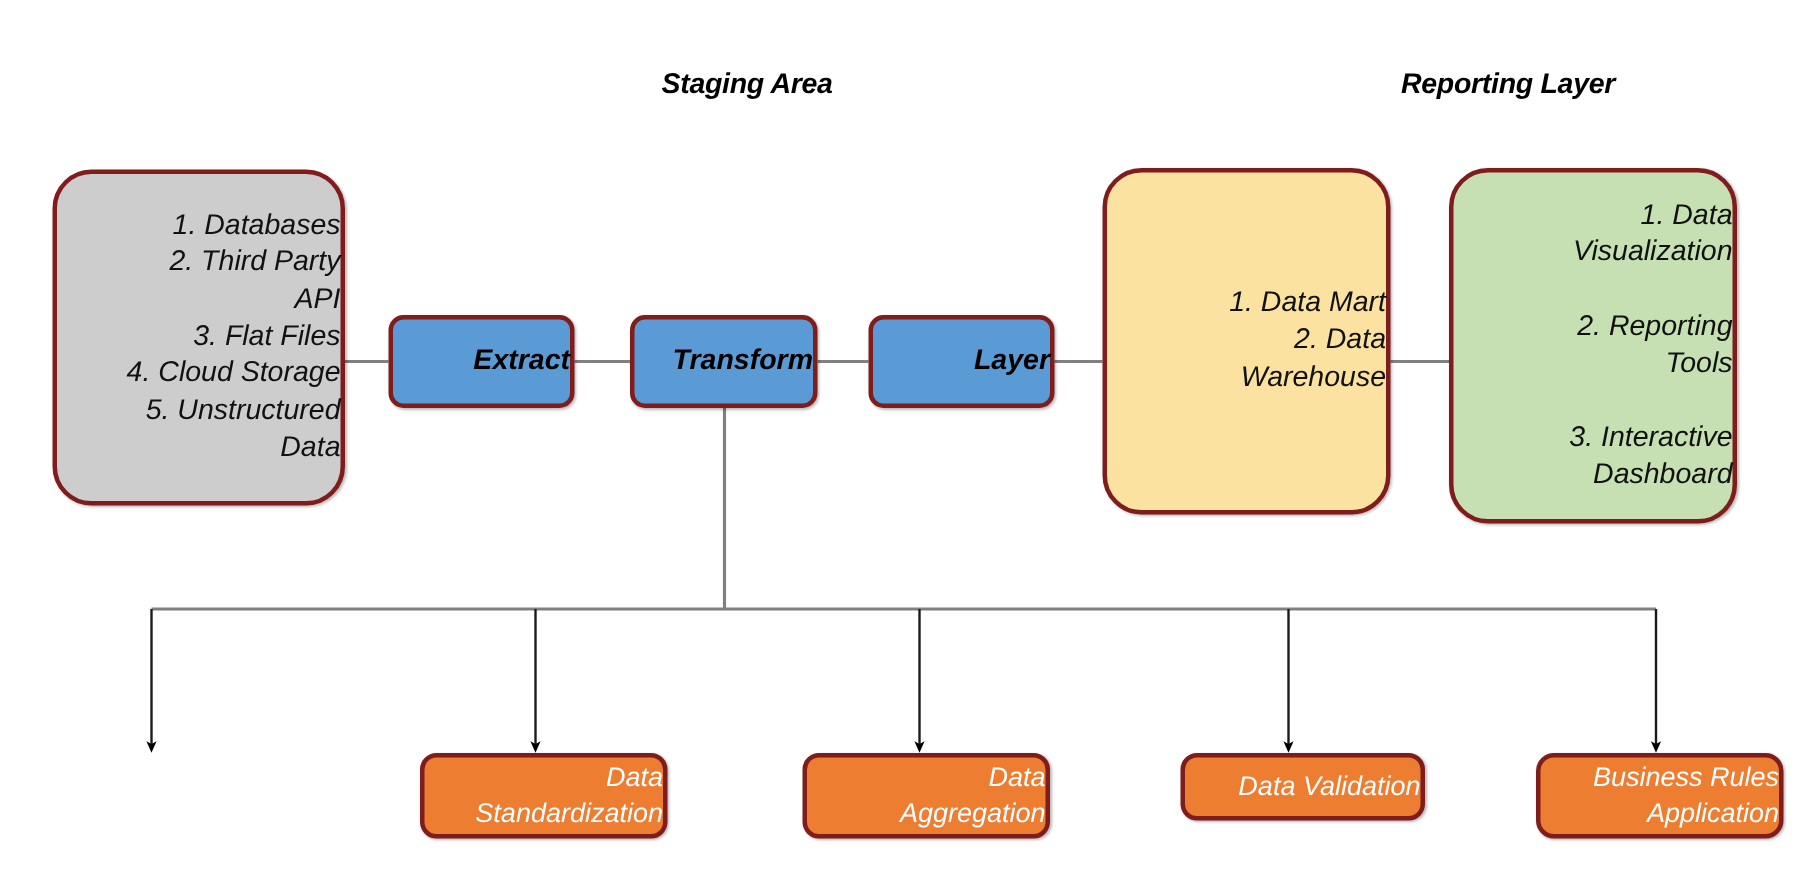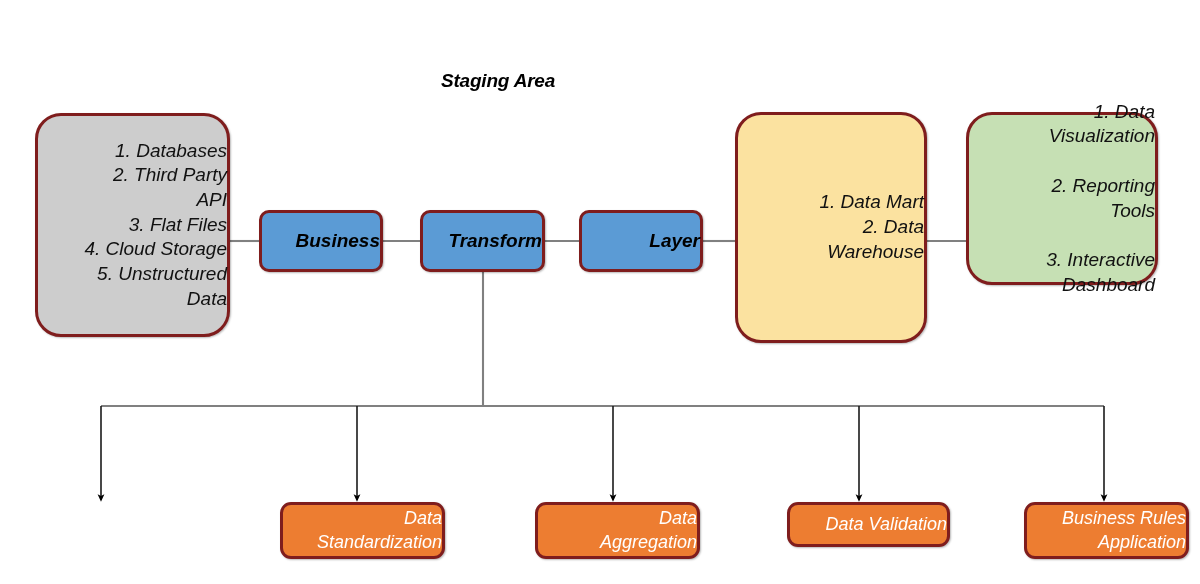--- a/index.html
+++ b/index.html
@@ -101,52 +101,53 @@
     <g stroke="#1a1a1a" stroke-width="1.6" fill="none" marker-end="url(#arrowhead)">
       <line x1="101" y1="406" x2="101" y2="498"></line>
       <line x1="357" y1="406" x2="357" y2="498"></line>
       <line x1="613" y1="406" x2="613" y2="498"></line>
       <line x1="859" y1="406" x2="859" y2="498"></line>
       <line x1="1104" y1="406" x2="1104" y2="498"></line>
     </g>
   </svg>
 
 
-  <div class="layer-title" style="left:441px;top:46px;margin-top:24px;">Staging Area</div>
+  <div class="layer-title" style="left:441px;top:46px;">Staging Area</div>
 
+  <div class="layer-title" style="left:934px;top:46px;">Reporting Layer</div>
 
   <div class="node node-source" style="left:35px;top:113px;width:195px;height:224px;">
     <span class="txt">1. Databases
 2. Third Party
 API
 3. Flat Files
 4. Cloud Storage
 5. Unstructured
 Data</span>
   </div>
 
   <div class="node node-etl" style="left:259px;top:210px;width:124px;height:62px;">
-    <span class="txt">Business</span>
+    <span class="txt">Extract</span>
   </div>
 
   <div class="node node-etl" style="left:420px;top:210px;width:125px;height:62px;">
     <span class="txt">Transform</span>
   </div>
 
   <div class="node node-etl" style="left:579px;top:210px;width:124px;height:62px;">
     <span class="txt">Layer</span>
   </div>
 
   <div class="node node-store" style="left:735px;top:112px;width:192px;height:231px;padding-left:25px;">
     <span class="txt">1. Data Mart
 2. Data
 Warehouse</span>
   </div>
 
-  <div class="node node-report" style="left:966px;top:112px;width:192px;height:173px;padding-left:14px;">
+  <div class="node node-report" style="left:966px;top:112px;width:192px;height:237px;padding-left:14px;">
     <span class="txt">1. Data
 Visualization
 
 2. Reporting
 Tools
 
 3. Interactive
 Dashboard</span>
   </div>
 
@@ -158,18 +159,18 @@
 
   <div class="node node-task" style="left:535px;top:502px;width:165px;height:57px;">
     <span class="txt">Data
 Aggregation</span>
   </div>
 
   <div class="node node-task" style="left:787px;top:502px;width:163px;height:45px;">
     <span class="txt">Data Validation</span>
   </div>
 
-  <div class="node node-task" style="left:1024px;top:502px;width:165px;height:57px;">
+  <div class="node node-task" style="left:1024px;top:502px;width:165px;height:57px;border-radius:12px;">
     <span class="txt">Business Rules
 Application</span>
   </div>
 
 </div>
 
 </body></html>

